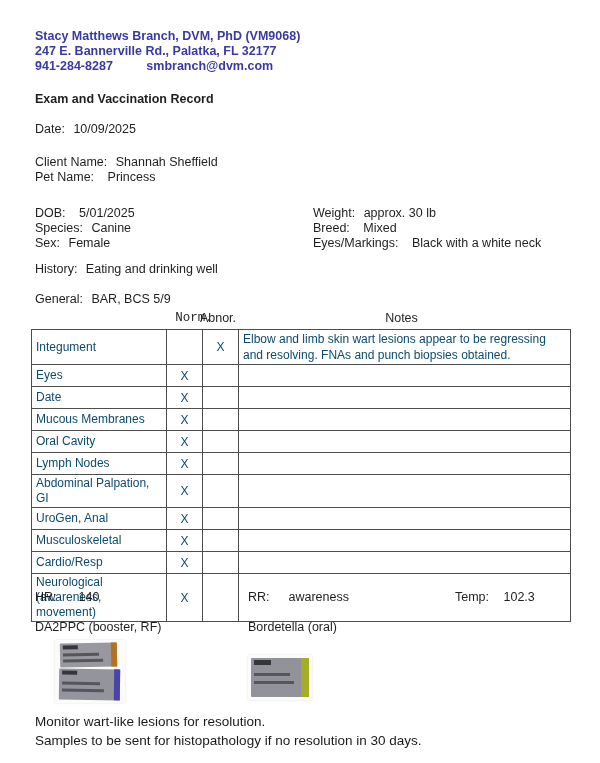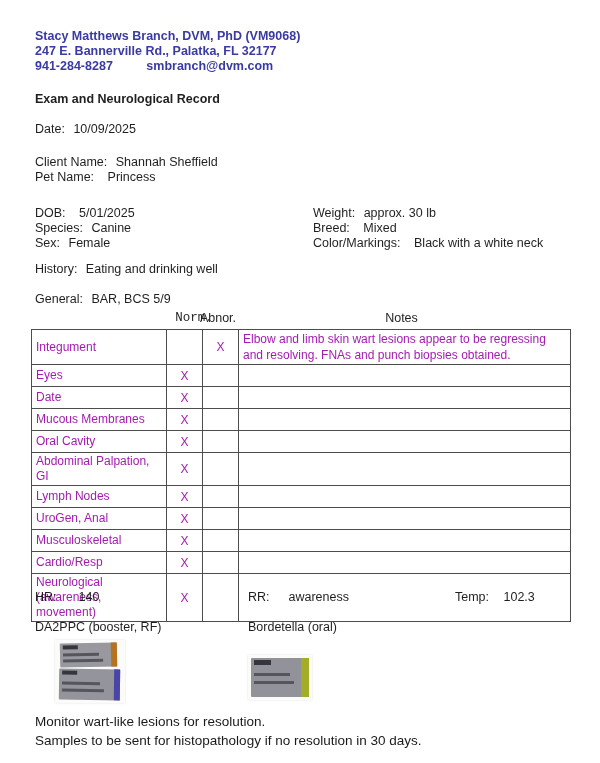--- a/index.html
+++ b/index.html
@@ -27,21 +27,21 @@
   #history-line{left:35px;top:262px;}
   #general-line{left:35px;top:292px;}
   
   .tbl-head{top:311px;font-size:12.5px;text-align:center;}
   #norm-head{left:174px;width:40px;font-family:Liberation Mono, monospace;}
   #abnor-head{left:197px;width:42px;text-align:center;}
   #notes-head{left:235px;width:333px;}
   
   #exam-table{
     left:31px;top:329px;border-collapse:collapse;table-layout:fixed;
-    font-size:12px;color:#a21caf;
+    font-size:12px;color:#0c4a6e;
   }
   #exam-table td{
     border:1px solid #4d4d4d;padding:1px 4px;height:18px;vertical-align:middle;
     overflow:hidden;
   }
   #exam-table .col-system{width:126px;white-space:pre-line;line-height:15px;}
   #exam-table .col-norm{width:27px;text-align:center;}
   #exam-table .col-abnor{width:27px;text-align:center;}
   #exam-table .col-notes{width:323px;vertical-align:top;line-height:15.5px;padding-top:2px;}
   
@@ -78,21 +78,21 @@
 
   <div id="clinic-header" class="abs" style="color: rgb(58, 58, 163);">
     <div class="row">Stacy Matthews Branch, DVM, PhD  (VM9068)</div>
     <div class="row">247 E. Bannerville Rd., Palatka, FL 32177</div>
     <div class="row">
       <span>941-284-8287</span>
       <span class="email-gap">smbranch@dvm.com</span>
     </div>
   </div>
 
-  <div id="doc-title" class="abs doc-line">Exam and Neurological Record</div>
+  <div id="doc-title" class="abs doc-line">Exam and Vaccination Record</div>
 
   <div id="date-line" class="abs doc-line">
     <span class="lbl">Date:</span>
     <span class="val">10/09/2025</span>
   </div>
 
   <div id="client-block" class="abs block">
     <div class="doc-line">
       <span class="lbl">Client Name:</span>
       <span class="val">Shannah Sheffield</span>
@@ -122,21 +122,21 @@
   <div id="signal-right-block" class="abs block">
     <div class="doc-line">
       <span class="lbl">Weight:</span>
       <span class="val">approx. 30 lb</span>
     </div>
     <div class="doc-line">
       <span class="lbl">Breed:</span>
       <span class="val-wide val">Mixed</span>
     </div>
     <div class="doc-line">
-      <span class="lbl">Color/Markings:</span>
+      <span class="lbl">Eyes/Markings:</span>
       <span class="val-wide val">Black with a white neck</span>
     </div>
   </div>
 
   <div id="history-line" class="abs doc-line">
     <span class="lbl">History:</span>
     <span class="val">Eating and drinking well</span>
   </div>
 
   <div id="general-line" class="abs doc-line">
@@ -174,27 +174,27 @@
           <td class="col-abnor"></td>
           <td class="col-notes"></td>
         </tr>
         <tr>
           <td class="col-system">Oral Cavity</td>
           <td class="col-norm">X</td>
           <td class="col-abnor"></td>
           <td class="col-notes"></td>
         </tr>
         <tr>
+          <td class="col-system">Lymph Nodes</td>
+          <td class="col-norm">X</td>
+          <td class="col-abnor"></td>
+          <td class="col-notes"></td>
+        </tr>
+        <tr>
           <td class="col-system">Abdominal Palpation, GI</td>
-          <td class="col-norm">X</td>
-          <td class="col-abnor"></td>
-          <td class="col-notes"></td>
-        </tr>
-        <tr>
-          <td class="col-system">Lymph Nodes</td>
           <td class="col-norm">X</td>
           <td class="col-abnor"></td>
           <td class="col-notes"></td>
         </tr>
         <tr>
           <td class="col-system">UroGen, Anal</td>
           <td class="col-norm">X</td>
           <td class="col-abnor"></td>
           <td class="col-notes"></td>
         </tr>

